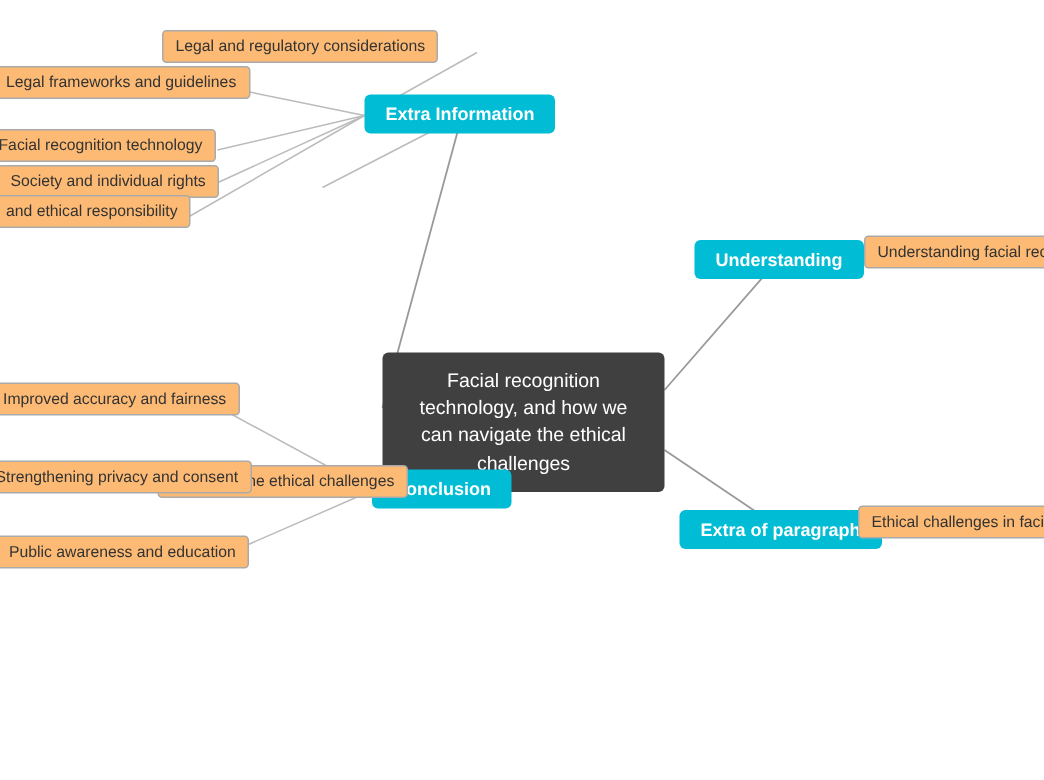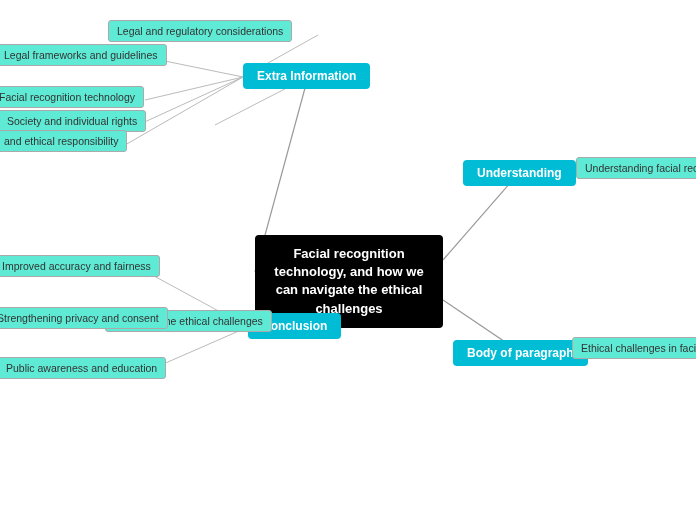--- a/index.html
+++ b/index.html
@@ -26,40 +26,40 @@
     }
     .node {
       position: absolute;
       display: flex;
       align-items: center;
       justify-content: center;
       text-align: center;
       cursor: pointer;
     }
     .node-central {
-      background: #000000;
+      background: #404040;
       color: #fff;
-      font-weight: bold;
+      font-weight: normal;
       font-size: 13px;
       border-radius: 4px;
       padding: 10px 14px;
       width: 188px;
       line-height: 1.4;
     }
     .node-cyan {
       background: #00bcd4;
       color: #fff;
       font-weight: bold;
       font-size: 12px;
       border-radius: 4px;
       padding: 6px 14px;
       white-space: nowrap;
     }
     .node-box {
-      background: #5eead4;
+      background: #fdba74;
       color: #333;
       font-size: 10.5px;
       border: 1px solid #aaa;
       border-radius: 3px;
       padding: 4px 8px;
       white-space: nowrap;
       min-width: 60px;
     }
   </style>
 </head>
@@ -102,21 +102,21 @@
   </svg>
 
   <div class="node node-central" style="left:255px; top:235px; width:188px;">Facial recognition technology, and how we can navigate the ethical challenges</div>
 
   <div class="node node-cyan" style="left:243px; top:63px;">Extra Information</div>
 
   <div class="node node-cyan" style="left:463px; top:160px;">Understanding</div>
 
   <div class="node node-cyan" style="left:248px; top:313px;">Conclusion</div>
 
-  <div class="node node-cyan" style="left:453px; top:340px;">Body of paragraph</div>
+  <div class="node node-cyan" style="left:453px; top:340px;">Extra of paragraph</div>
 
   <div class="node node-box" style="left:108px; top:20px;">Legal and regulatory considerations</div>
 
   <div class="node node-box" style="left:-5px; top:44px;">Legal frameworks and guidelines</div>
 
   <div class="node node-box" style="left:-10px; top:86px;">Facial recognition technology</div>
 
   <div class="node node-box" style="left:-2px; top:110px;">Society and individual rights</div>
 
   <div class="node node-box" style="left:-5px; top:130px;">and ethical responsibility</div>

